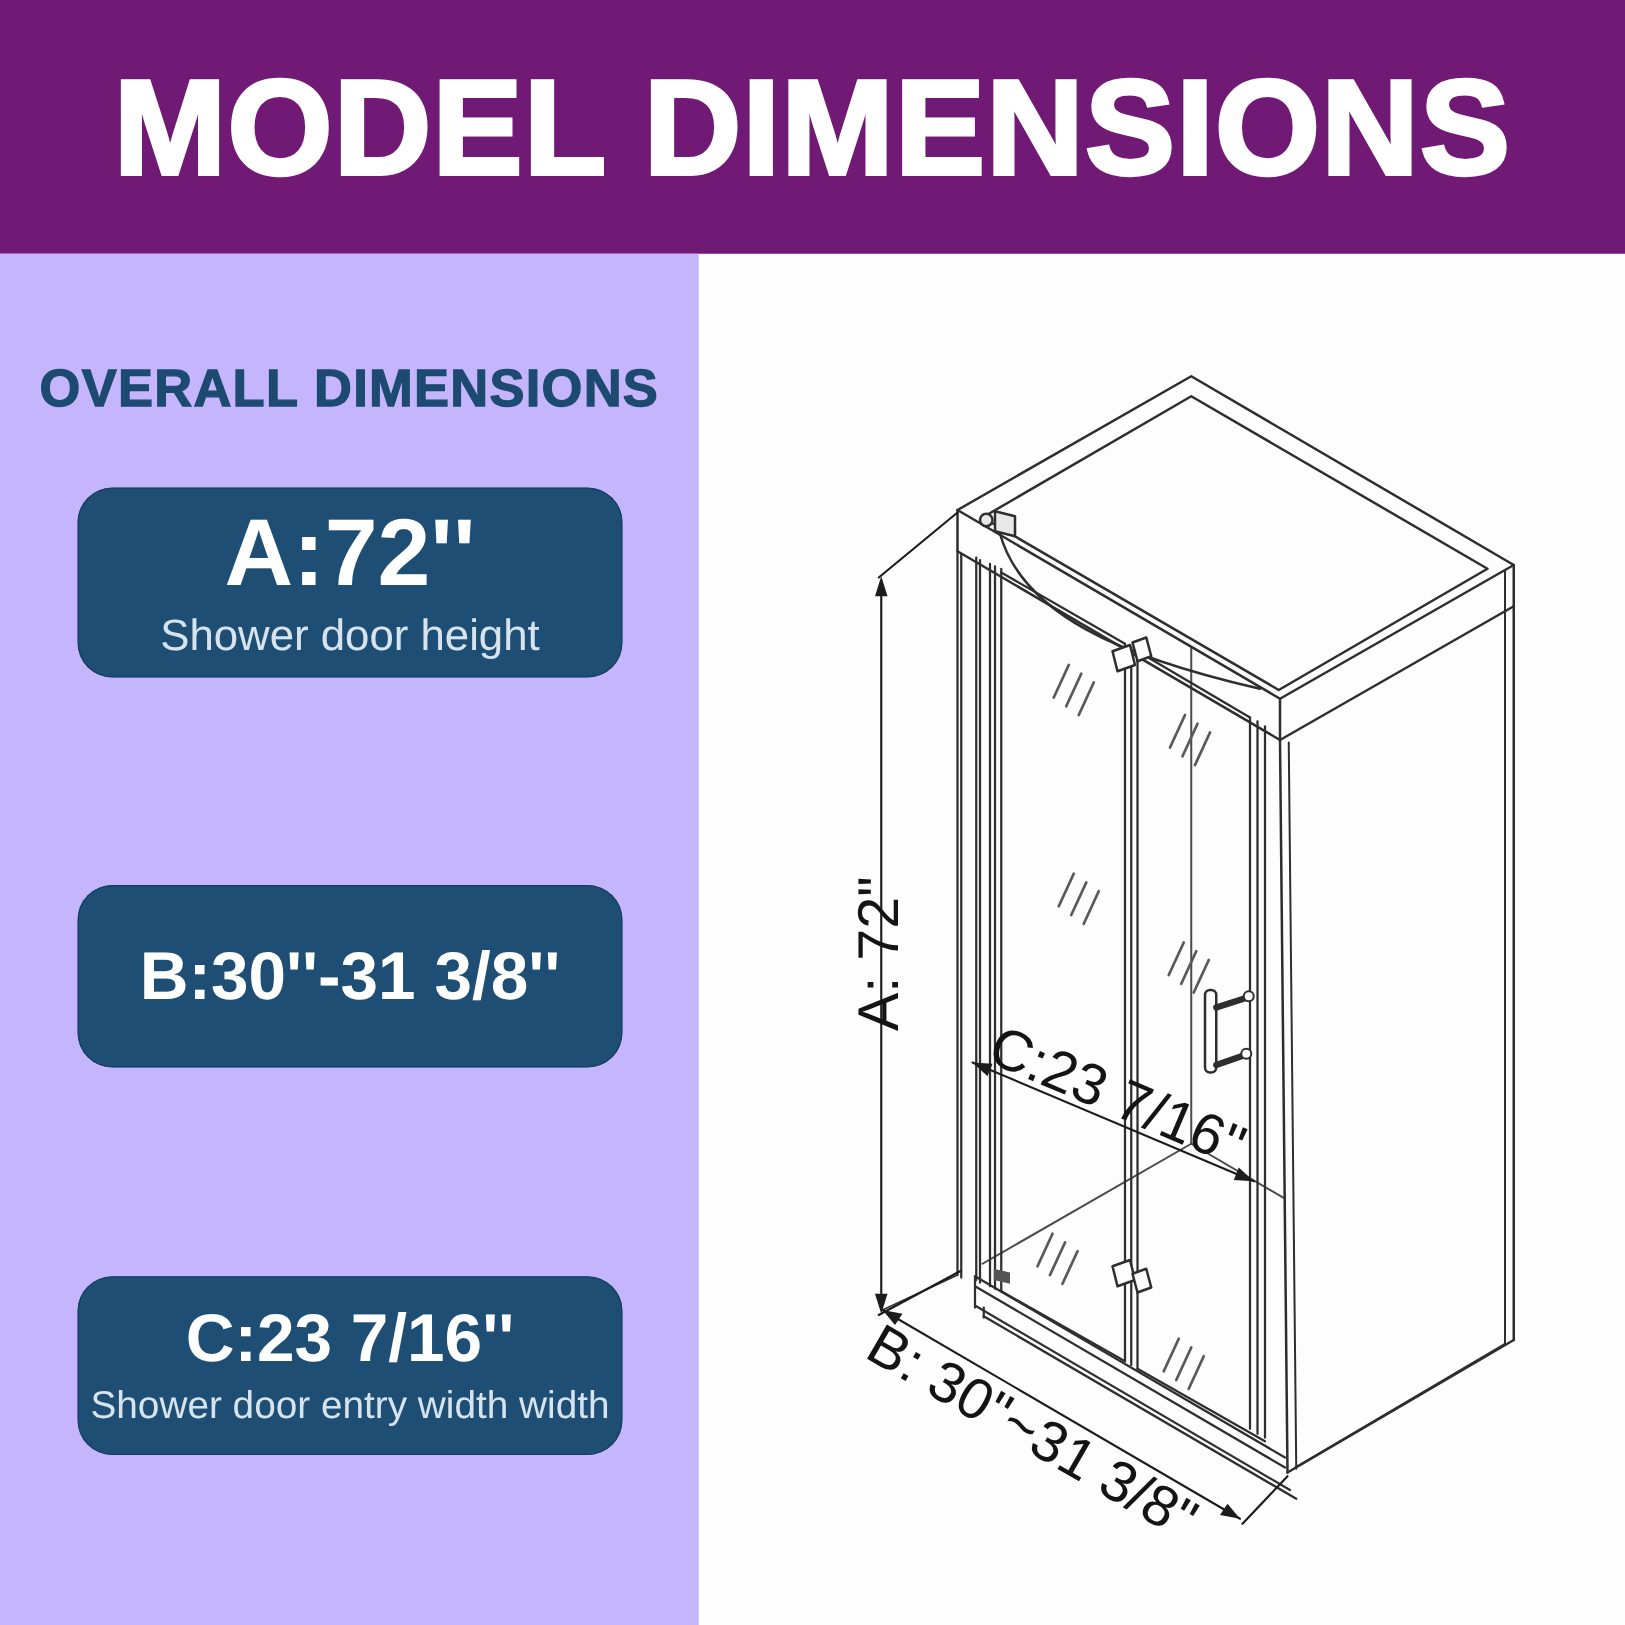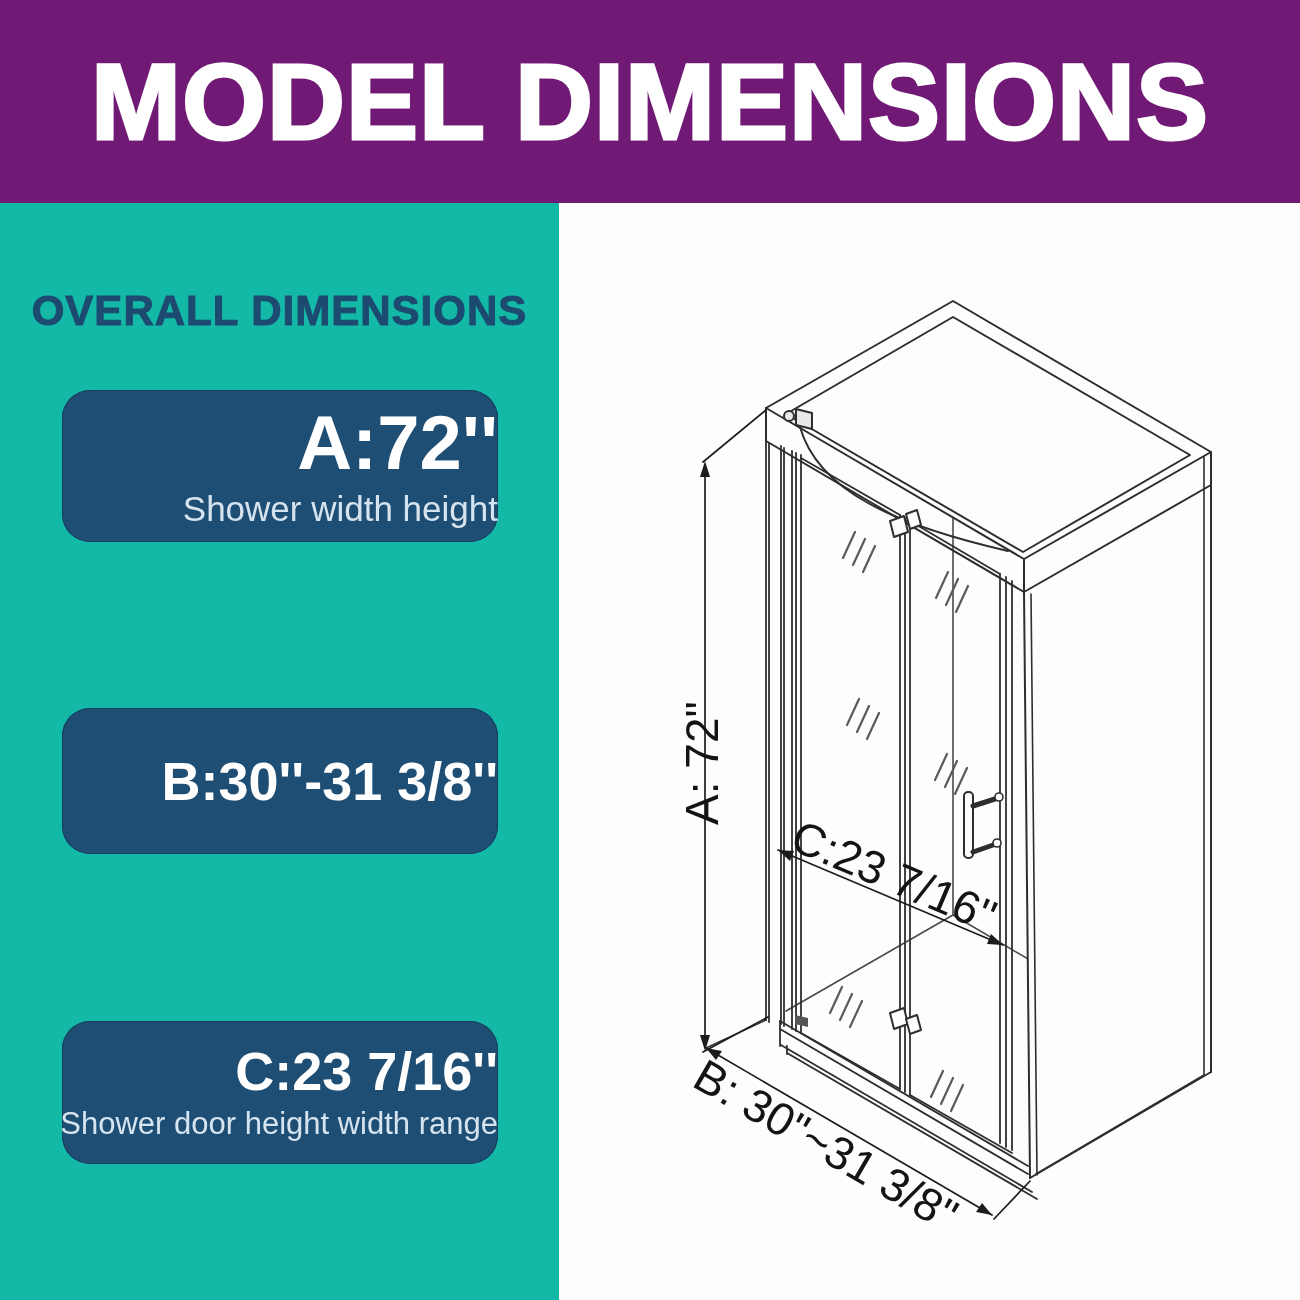--- a/index.html
+++ b/index.html
@@ -13,30 +13,30 @@
     position:absolute;left:0;top:0;width:1300px;height:203px;
     background:#701a75;display:flex;align-items:center;justify-content:center;
   }
   .banner-title{
     color:#fff;font-size:108px;font-weight:700;letter-spacing:1px;
     -webkit-text-stroke:3px #fff;white-space:nowrap;
   }
   
   .side-panel{
     position:absolute;left:0;top:203px;width:559px;height:1097px;
-    background:#14b8a6;
+    background:#c4b5fd;
   }
   .panel-heading{
     position:absolute;left:0;top:84px;width:559px;text-align:center;
     color:#1C4A70;font-size:42px;font-weight:700;letter-spacing:1px;
     -webkit-text-stroke:1px #1C4A70;white-space:nowrap;
   }
   .badge{
     position:absolute;left:62px;width:436px;background:#1F4E74;border-radius:28px;
-    display:flex;flex-direction:column;align-items:flex-end;justify-content:center;
+    display:flex;flex-direction:column;align-items:center;justify-content:center;
     box-shadow:0 0 0 1px #17405F inset;
   }
   .badge-a{top:187px;height:152px;}
   .badge-b{top:505px;height:146px;}
   .badge-c{top:818px;height:143px;}
   .badge-value{color:#FFFFFF;font-weight:700;line-height:1.05;white-space:nowrap;}
   .badge-a .badge-value{font-size:76px;}
   .badge-b .badge-value{font-size:54px;}
   .badge-c .badge-value{font-size:54px;}
   .badge-label{color:#D6E4F0;font-weight:400;margin-top:6px;white-space:nowrap;}
@@ -57,30 +57,30 @@
 
 <div class="banner">
   <div class="banner-title">MODEL DIMENSIONS</div>
 </div>
 
 <div class="side-panel">
   <div class="panel-heading">OVERALL DIMENSIONS</div>
 
   <div class="badge badge-a">
     <div class="badge-value">A:72''</div>
-    <div class="badge-label">Shower width height</div>
+    <div class="badge-label">Shower door height</div>
   </div>
 
   <div class="badge badge-b">
     <div class="badge-value">B:30''-31 3/8''</div>
   </div>
 
   <div class="badge badge-c">
     <div class="badge-value">C:23 7/16''</div>
-    <div class="badge-label">Shower door height width range</div>
+    <div class="badge-label">Shower door entry width width</div>
   </div>
 </div>
 
 <div class="diagram">
 <svg width="740" height="1097" viewBox="0 0 740 1097" xmlns="http://www.w3.org/2000/svg" fill="none" stroke="#2E2E2E" stroke-width="2" stroke-linecap="round" stroke-linejoin="round">
 
   <g stroke-width="1.6" stroke="#4a4a4a">
     <line x1="393" y1="114" x2="393" y2="712"></line>
     <line x1="393" y1="712" x2="226" y2="808"></line>
     <line x1="393" y1="712" x2="637" y2="855"></line>

